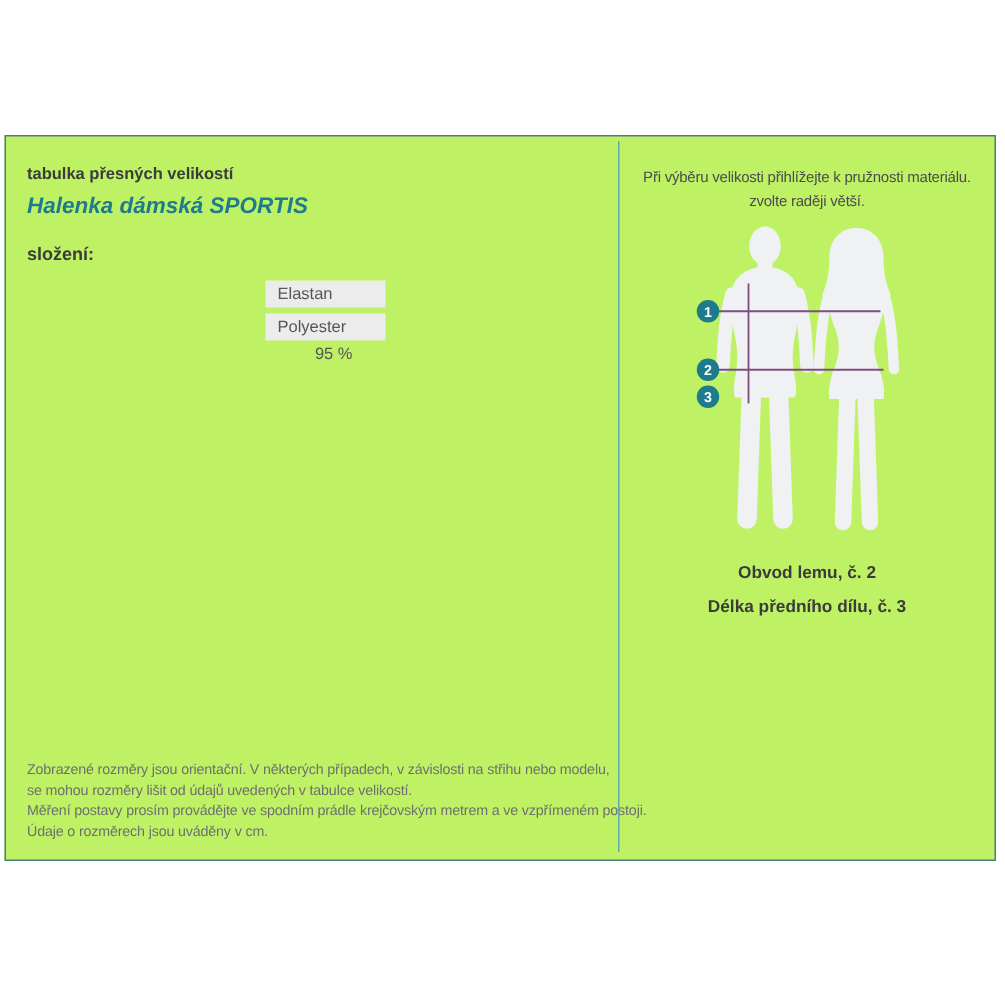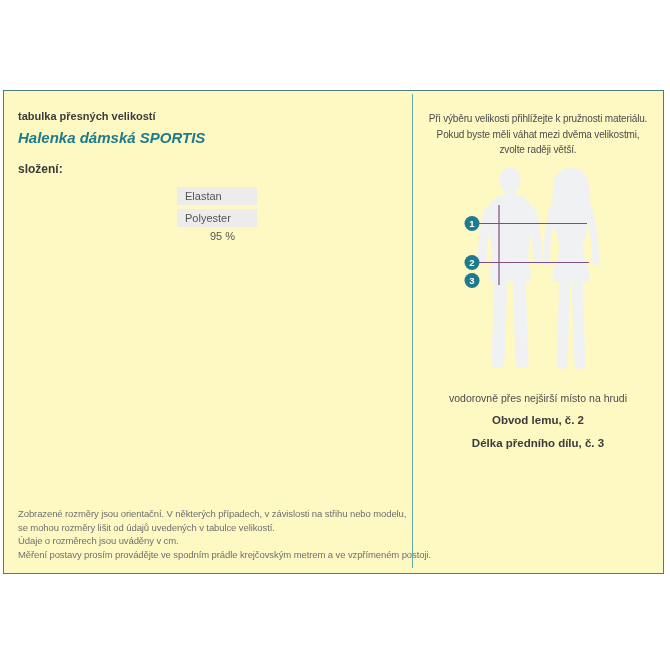--- a/index.html
+++ b/index.html
@@ -12,21 +12,21 @@
     --cell-bg:#ececec;
     --text-dark:#3b3b3b;
     --text-body:#4c4c4c;
     --text-muted:#6f6f6f;
   }
   *{margin:0;padding:0;box-sizing:border-box;}
   html,body{width:670px;height:670px;background:#ffffff;
     font-family:"Liberation Sans", sans-serif;}
   .card{
     position:absolute;left:3px;top:90px;width:661px;height:484px;
-    border:1px solid var(--border);background:#fef9c3;
+    border:1px solid var(--border);background:#bef264;
   }
   .divider{
     position:absolute;left:408px;top:3px;bottom:5px;width:1px;
     background:var(--divider);
   }
   
   .panel-left{
     position:absolute;left:0;top:0;width:408px;height:100%;
     padding:18px 0 0 14px;
   }
@@ -81,31 +81,30 @@
       </div>
       <div class="comp-row">
         <div class="comp-cell">Polyester</div>
         <div class="comp-val">95 %</div>
       </div>
     </div>
 
     <div class="disclaimer">
       <div>Zobrazené rozměry jsou orientační. V některých případech, v závislosti na střihu nebo modelu,</div>
       <div>se mohou rozměry lišit od údajů uvedených v tabulce velikostí.</div>
+      <div>Měření postavy prosím provádějte ve spodním prádle krejčovským metrem a ve vzpřímeném postoji.</div>
       <div>Údaje o rozměrech jsou uváděny v cm.</div>
-      <div>Měření postavy prosím provádějte ve spodním prádle krejčovským metrem a ve vzpřímeném postoji.</div>
     </div>
   </div>
 
   <div class="divider"></div>
 
   <div class="panel-right">
     <div class="advice">
       <div>Při výběru velikosti přihlížejte k pružnosti materiálu.</div>
-      <div>Pokud byste měli váhat mezi dvěma velikostmi,</div>
       <div>zvolte raději větší.</div>
     </div>
 
     <svg class="figure-diagram" width="200" height="215" viewBox="0 0 200 215" aria-hidden="true">
 
       <g>
         <ellipse class="sil" cx="72" cy="16" rx="10.5" ry="13"></ellipse>
         <rect class="sil" x="67" y="24" width="10" height="12"></rect>
         <path class="sil" d="M72,30 C60,30 52,36 50,45 C48,56 50,66 52,76
           C54,86 54,94 52,104 C51,110 51,114 52,117 L92,117 C93,114 93,110 92,104
@@ -141,18 +140,17 @@
         <circle class="marker-dot" cx="34" cy="98.5" r="7.5"></circle>
         <text class="marker-num" x="34" y="102">2</text>
       </g>
       <g>
         <circle class="marker-dot" cx="34" cy="116.5" r="7.5"></circle>
         <text class="marker-num" x="34" y="120">3</text>
       </g>
     </svg>
 
     <div class="measures">
-      <div class="m-note">vodorovně přes nejširší místo na hrudi</div>
       <div class="m-name gap">Obvod lemu, č. 2</div>
       <div class="m-name gap">Délka předního dílu, č. 3</div>
     </div>
   </div>
 </div>
 
 </body></html>

